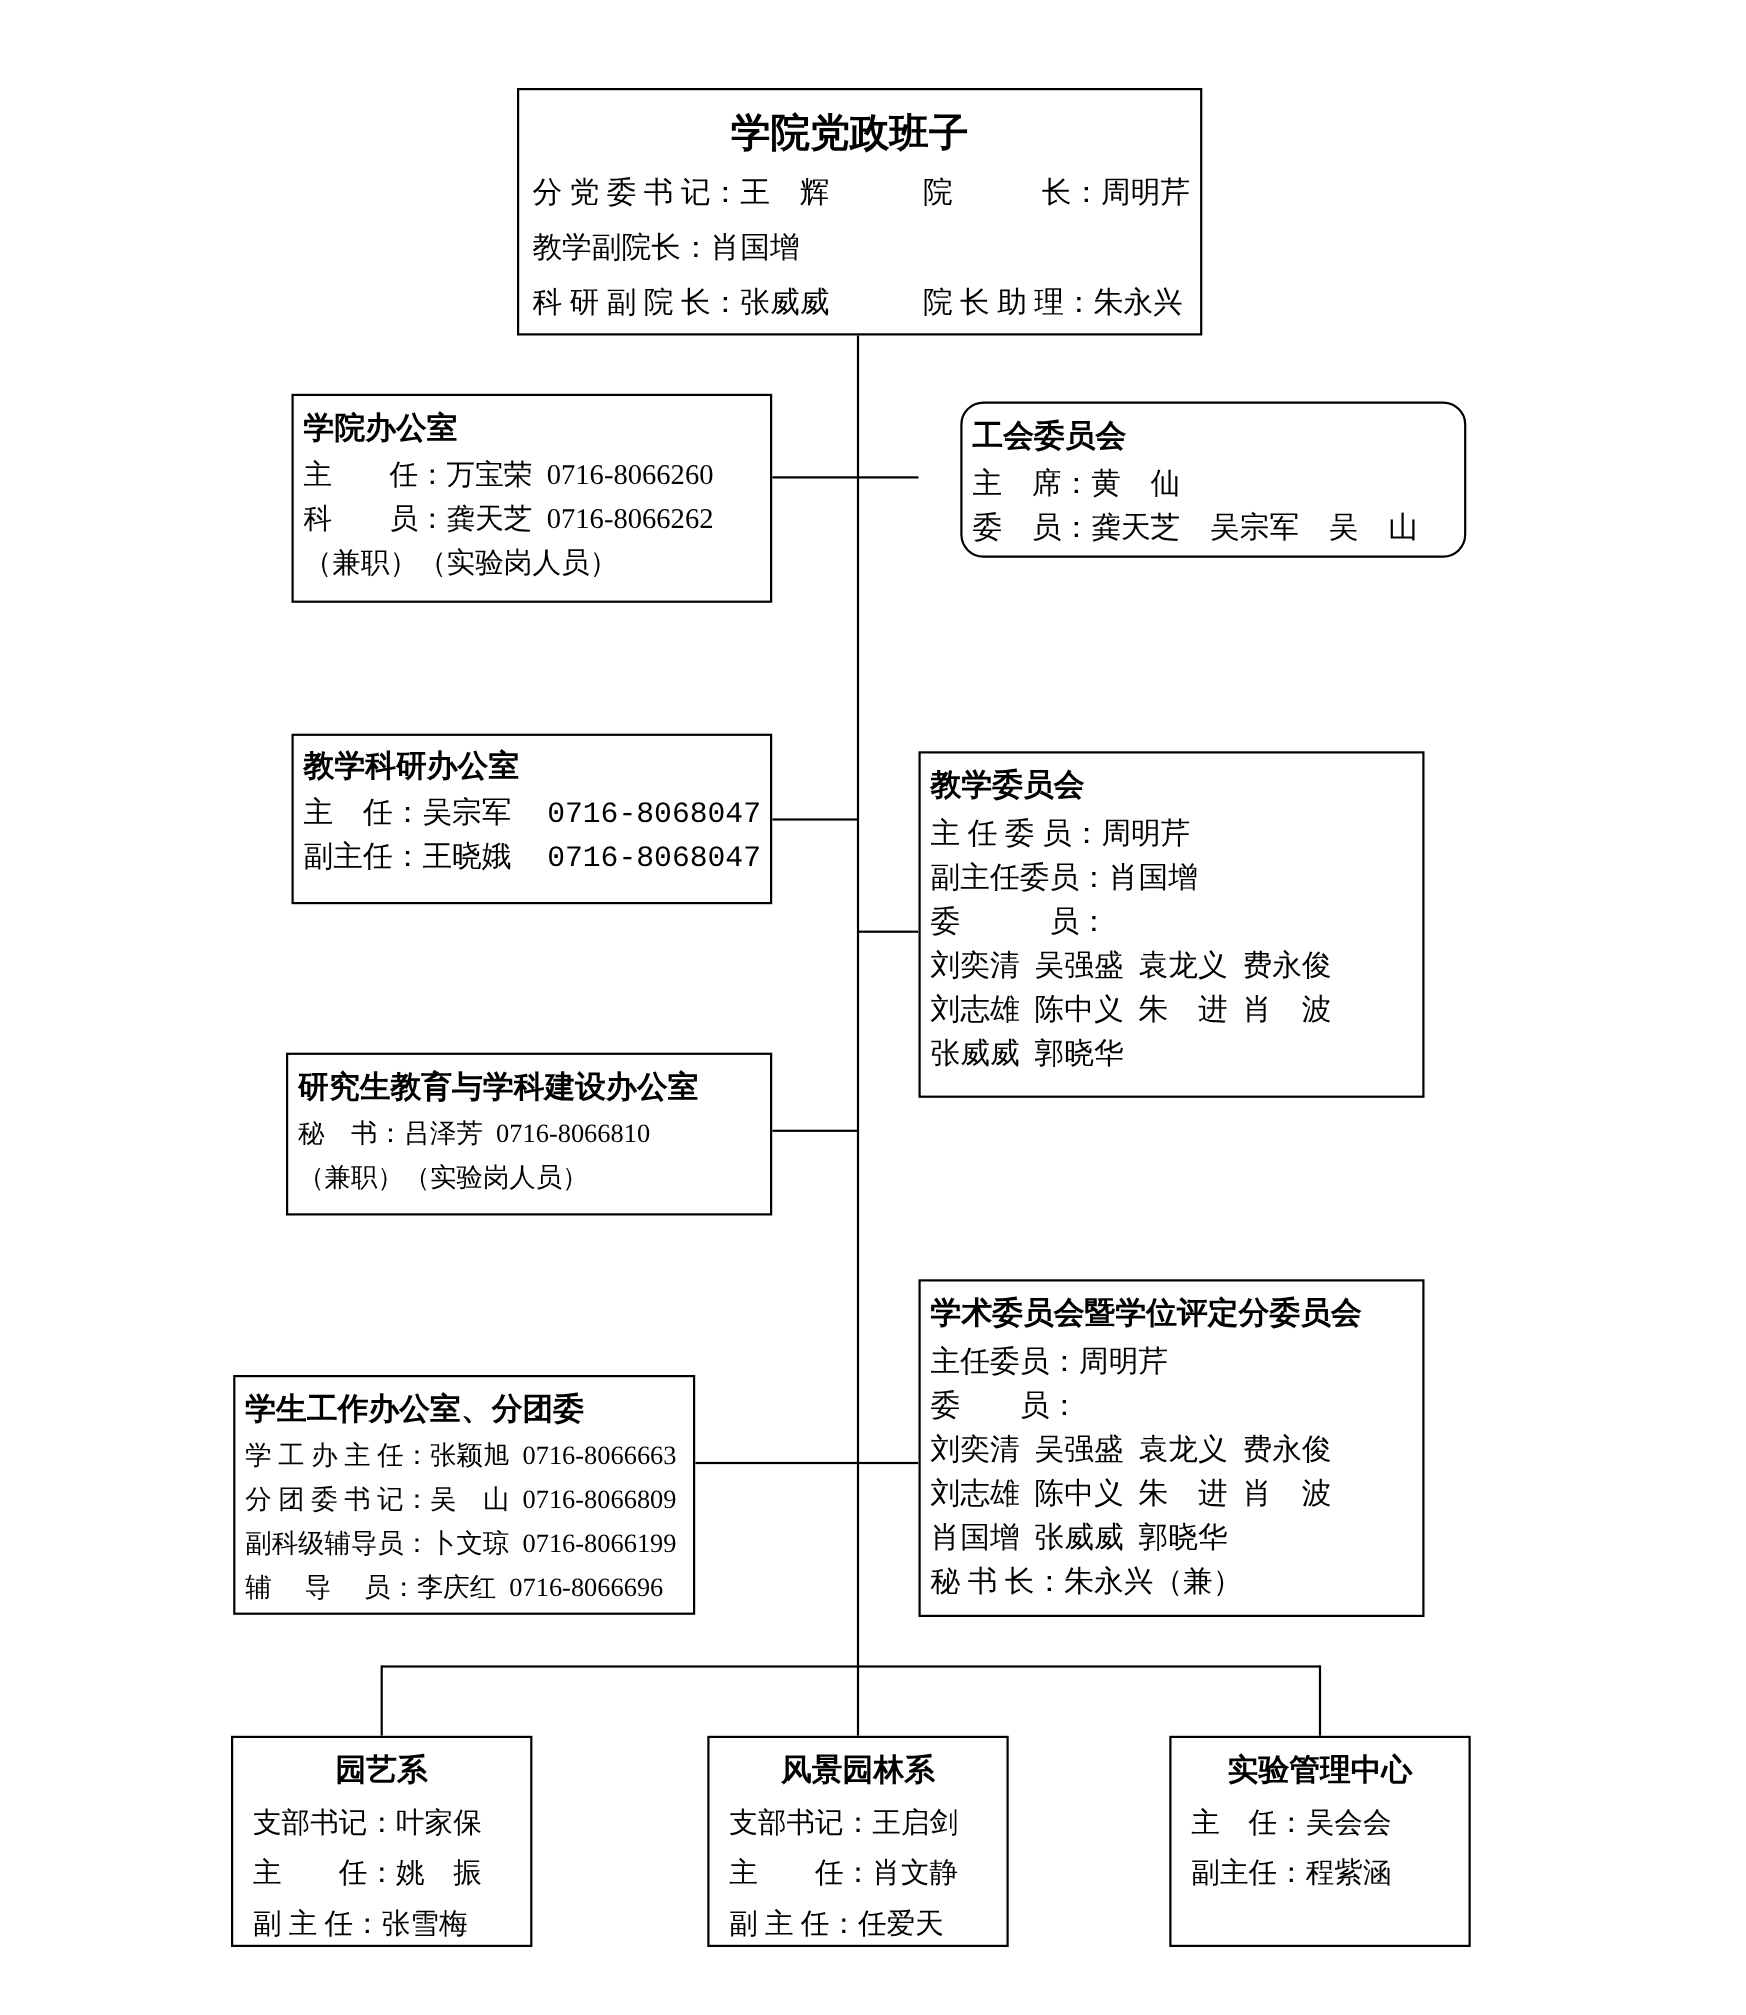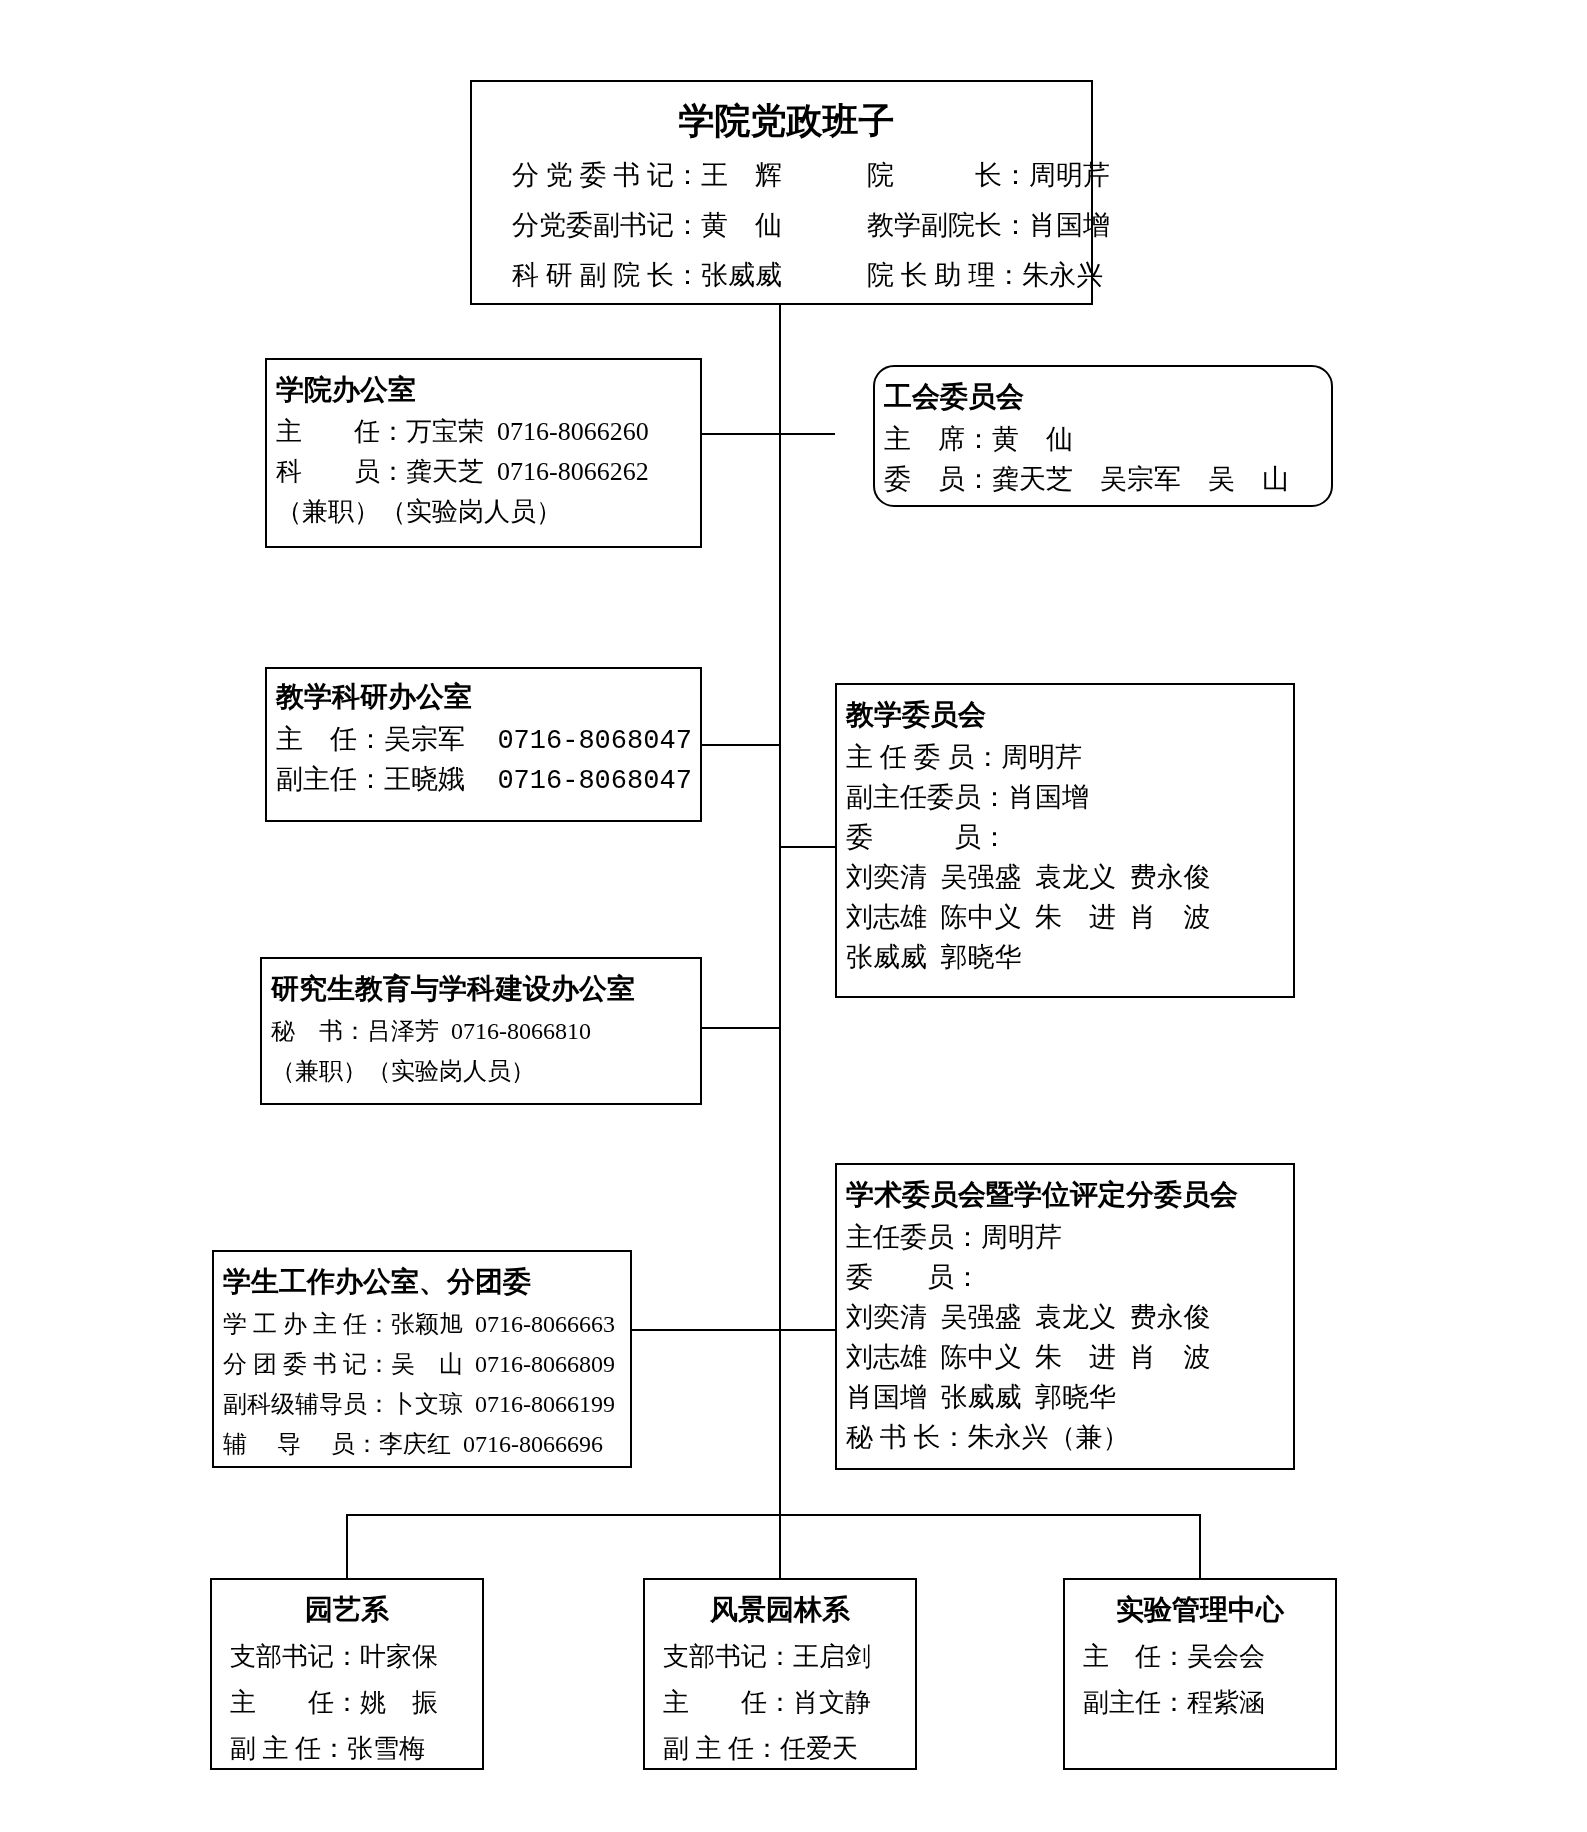--- a/index.html
+++ b/index.html
@@ -27,21 +27,21 @@
     font-size:28px;
     line-height:44px;
     white-space:pre;
   }
   .row{
     font-size:27px;
     line-height:40px;
     white-space:pre;
   }
   
-  .top-box{ padding:10px 10px 6px 40px; }
+  .top-box{ padding:10px 10px 6px 12px; }
   .top-box .box-title{ font-size:36px; line-height:58px; text-align:center; padding-right:20px; }
   .trow{ display:flex; font-size:27px; line-height:50px; white-space:pre; }
   .trow .cell-l{ width:355px; flex:0 0 355px; white-space:pre; }
   .trow .cell-r{ flex:1; white-space:pre; }
   
   .b-office .row{ font-size:26px; }
   .b-grad .row{ font-size:24px; }
   .b-student .row{ font-size:24px; line-height:40px; }
   .b-bottom{ padding:6px 6px 6px 18px; }
   .b-bottom .box-title{ text-align:center; padding-right:12px; line-height:48px; }
@@ -65,21 +65,20 @@
   <div class="line" style="left:779px;top:1514px;width:2px;height:64px;"></div>
   <div class="line" style="left:1199px;top:1514px;width:2px;height:64px;"></div>
 
   <div class="box top-box" style="left:470px;top:80px;width:623px;height:225px;">
     <div class="box-title">学院党政班子</div>
     <div class="trow">
       <span class="cell-l">分 党 委 书 记：王　辉</span>
       <span class="cell-r">院　　　长：周明芹</span>
     </div>
     <div class="trow">
-      <span class="cell-l">分党委副书记：黄　仙</span>
       <span class="cell-r">教学副院长：肖国增</span>
     </div>
     <div class="trow">
       <span class="cell-l">科 研 副 院 长：张威威</span>
       <span class="cell-r">院 长 助 理：朱永兴</span>
     </div>
   </div>
 
   <div class="box b-office" style="left:265px;top:358px;width:437px;height:190px;">
     <div class="box-title">学院办公室</div>

